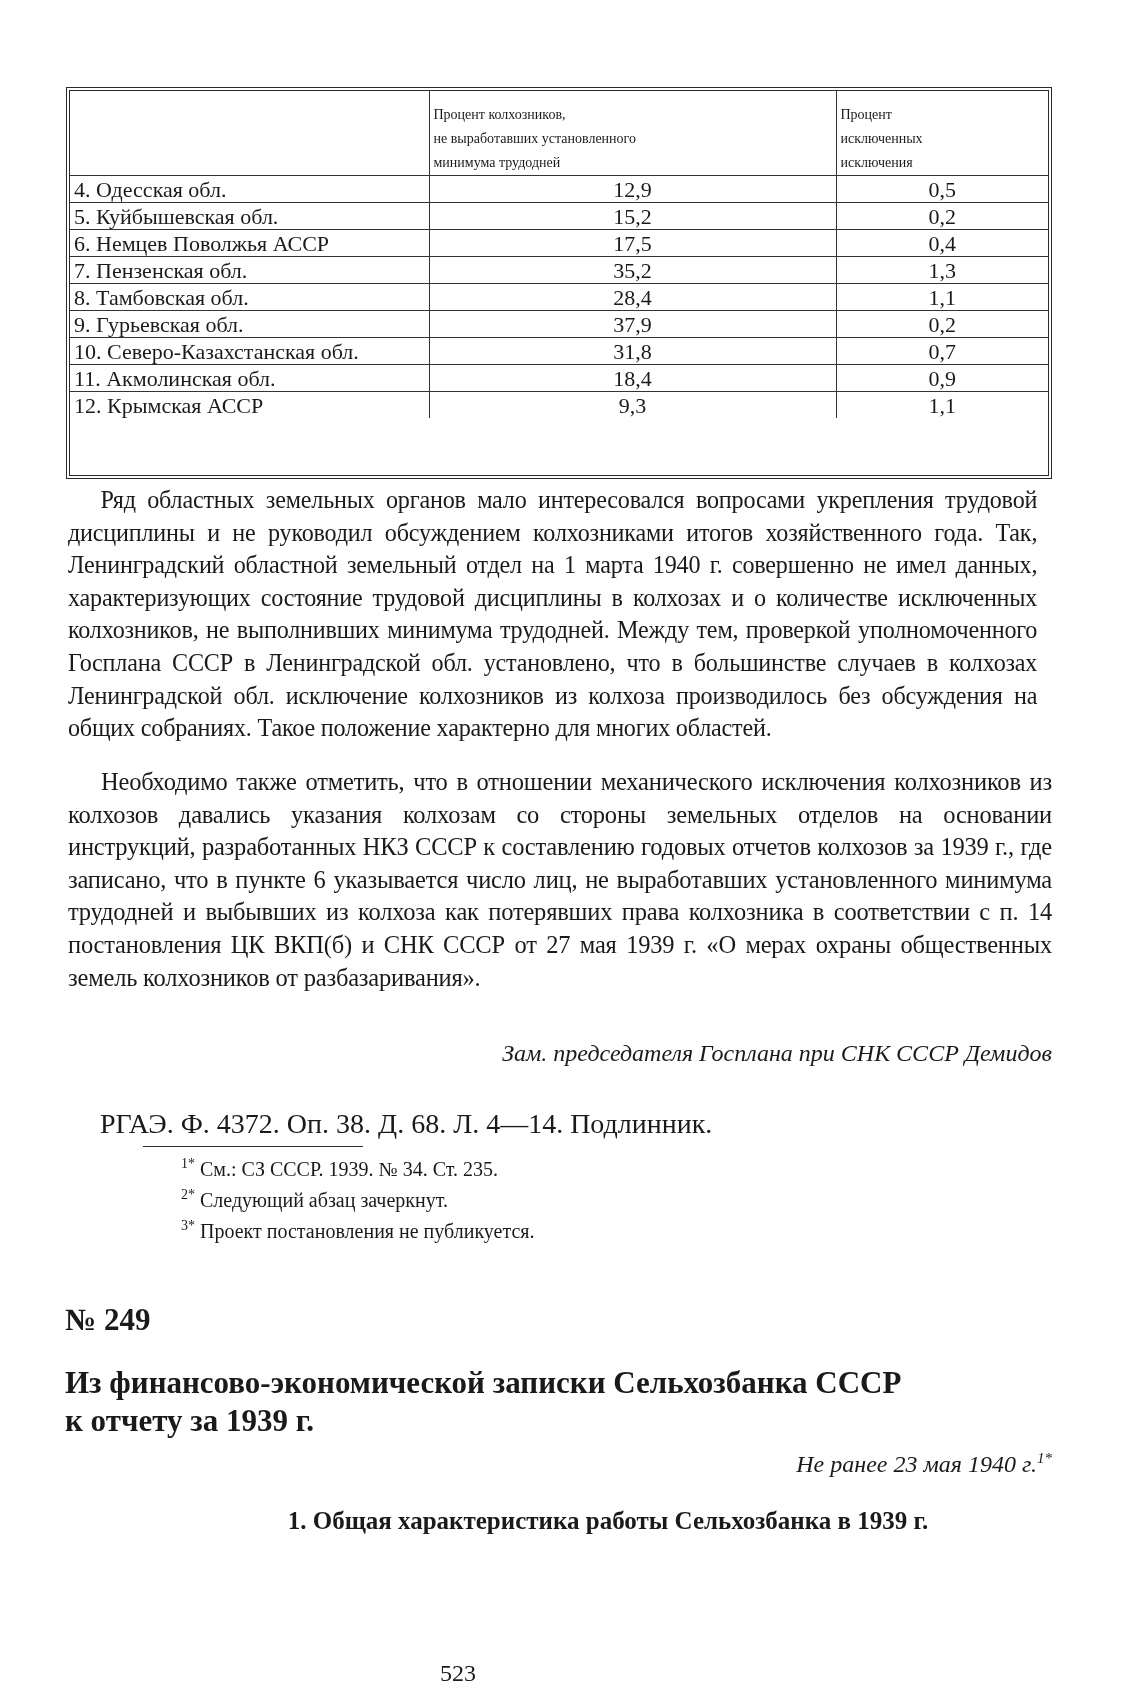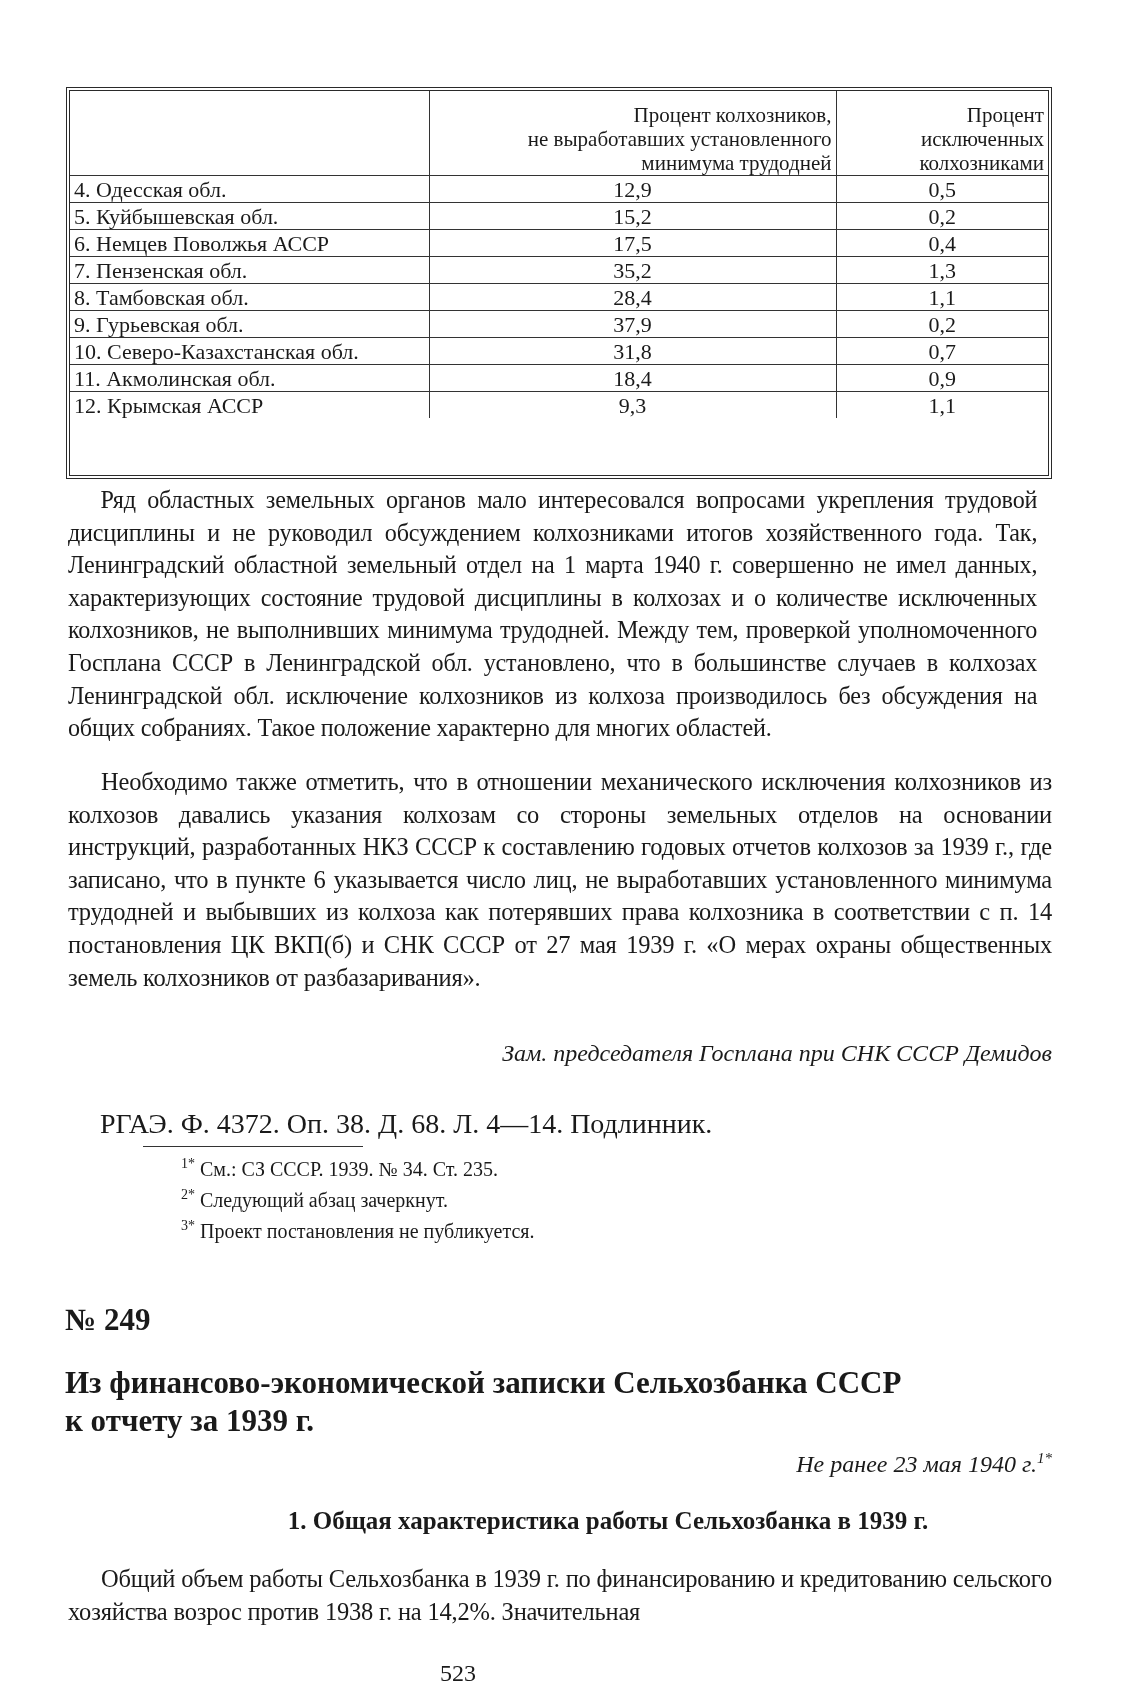--- a/index.html
+++ b/index.html
@@ -22,21 +22,21 @@
   table.data td, table.data th {
     border: 1px solid #333; padding: 0 4px; font-weight: normal;
     vertical-align: bottom;
   }
   table.data tr:first-child th { border-top: none; }
   table.data tr td:first-child, table.data tr th:first-child { border-left: none; }
   table.data tr td:last-child, table.data tr th:last-child { border-right: none; }
   table.data tr:last-child td { border-bottom: none; margin-top: 32px; }
   col.c1 { width: 359px; }
   col.c2 { width: 407px; }
-  th.hdr { text-align: right; height: 84px; padding-top: 4px; vertical-align: middle; line-height: 24px; font-size: 21px; }
+  th.hdr { text-align: left; height: 84px; padding-top: 4px; vertical-align: middle; line-height: 24px; font-size: 14px; }
   td.region { text-align: left; padding-left: 2px; height: 26px; }
   td.num { text-align: center; }
 
   
   .body-text {
     position: absolute; left: 68px; width: 984px;
     font-size: 24.5px; line-height: 32.6px; text-align: justify;
     font-family: "Liberation Serif", serif;
     letter-spacing: -0.2px;
   }
@@ -102,21 +102,21 @@
           <tr>
         <th class="hdr"></th>
         <th class="hdr">
           <div>Процент колхозников,</div>
           <div>не выработавших установленного</div>
           <div>минимума трудодней</div>
         </th>
         <th class="hdr">
           <div>Процент</div>
           <div>исключенных</div>
-          <div>колхозниками</div>
+          <div>исключения</div>
         </th>
       </tr>
       <tr>
         <td class="region">4. Одесская обл.</td>
         <td class="num">12,9</td>
         <td class="num">0,5</td>
       </tr>
       <tr>
         <td class="region">5. Куйбышевская обл.</td>
         <td class="num">15,2</td>
@@ -186,18 +186,15 @@
 
   <div class="doc-title">
     <div>Из финансово-экономической записки Сельхозбанка СССР</div>
     <div>к отчету за 1939 г.</div>
   </div>
 
   <div class="doc-date"><span>Не ранее 23 мая 1940 г.</span><sup>1*</sup></div>
 
   <div class="section-heading">1. Общая характеристика работы Сельхозбанка в 1939 г.</div>
 
-  <div class="body-text p4">
-    <p>Общий объем работы Сельхозбанка в 1939 г. по финансированию и кредитованию сельского хозяйства возрос против 1938 г. на 14,2%. Значительная</p>
-  </div>
 
   <div class="page-number">523</div>
 </div>
 
 </body></html>

